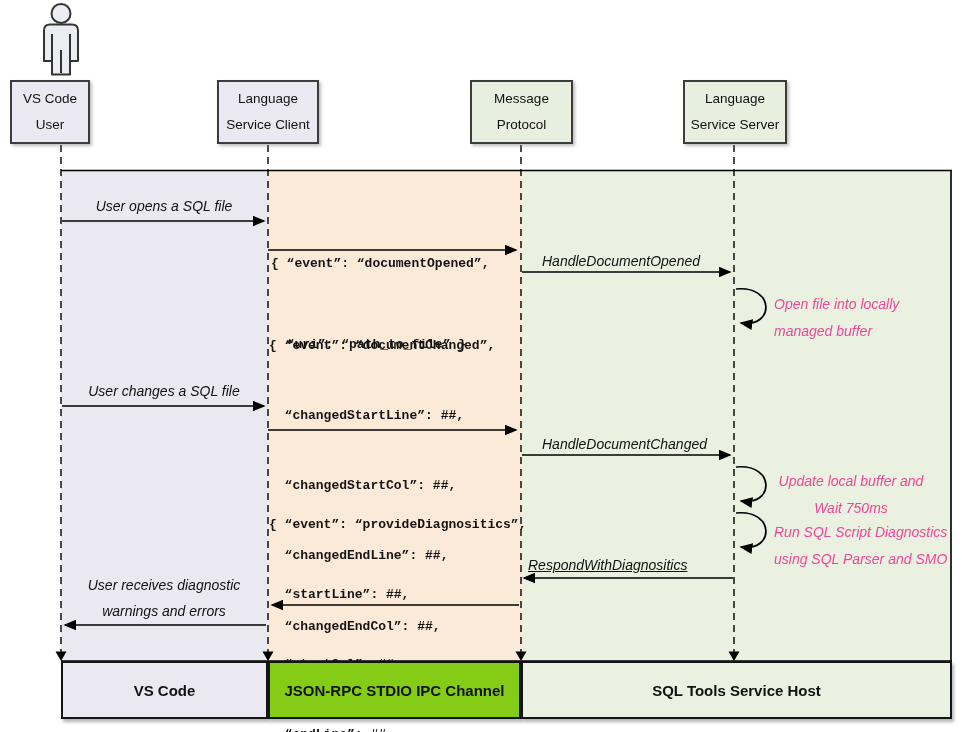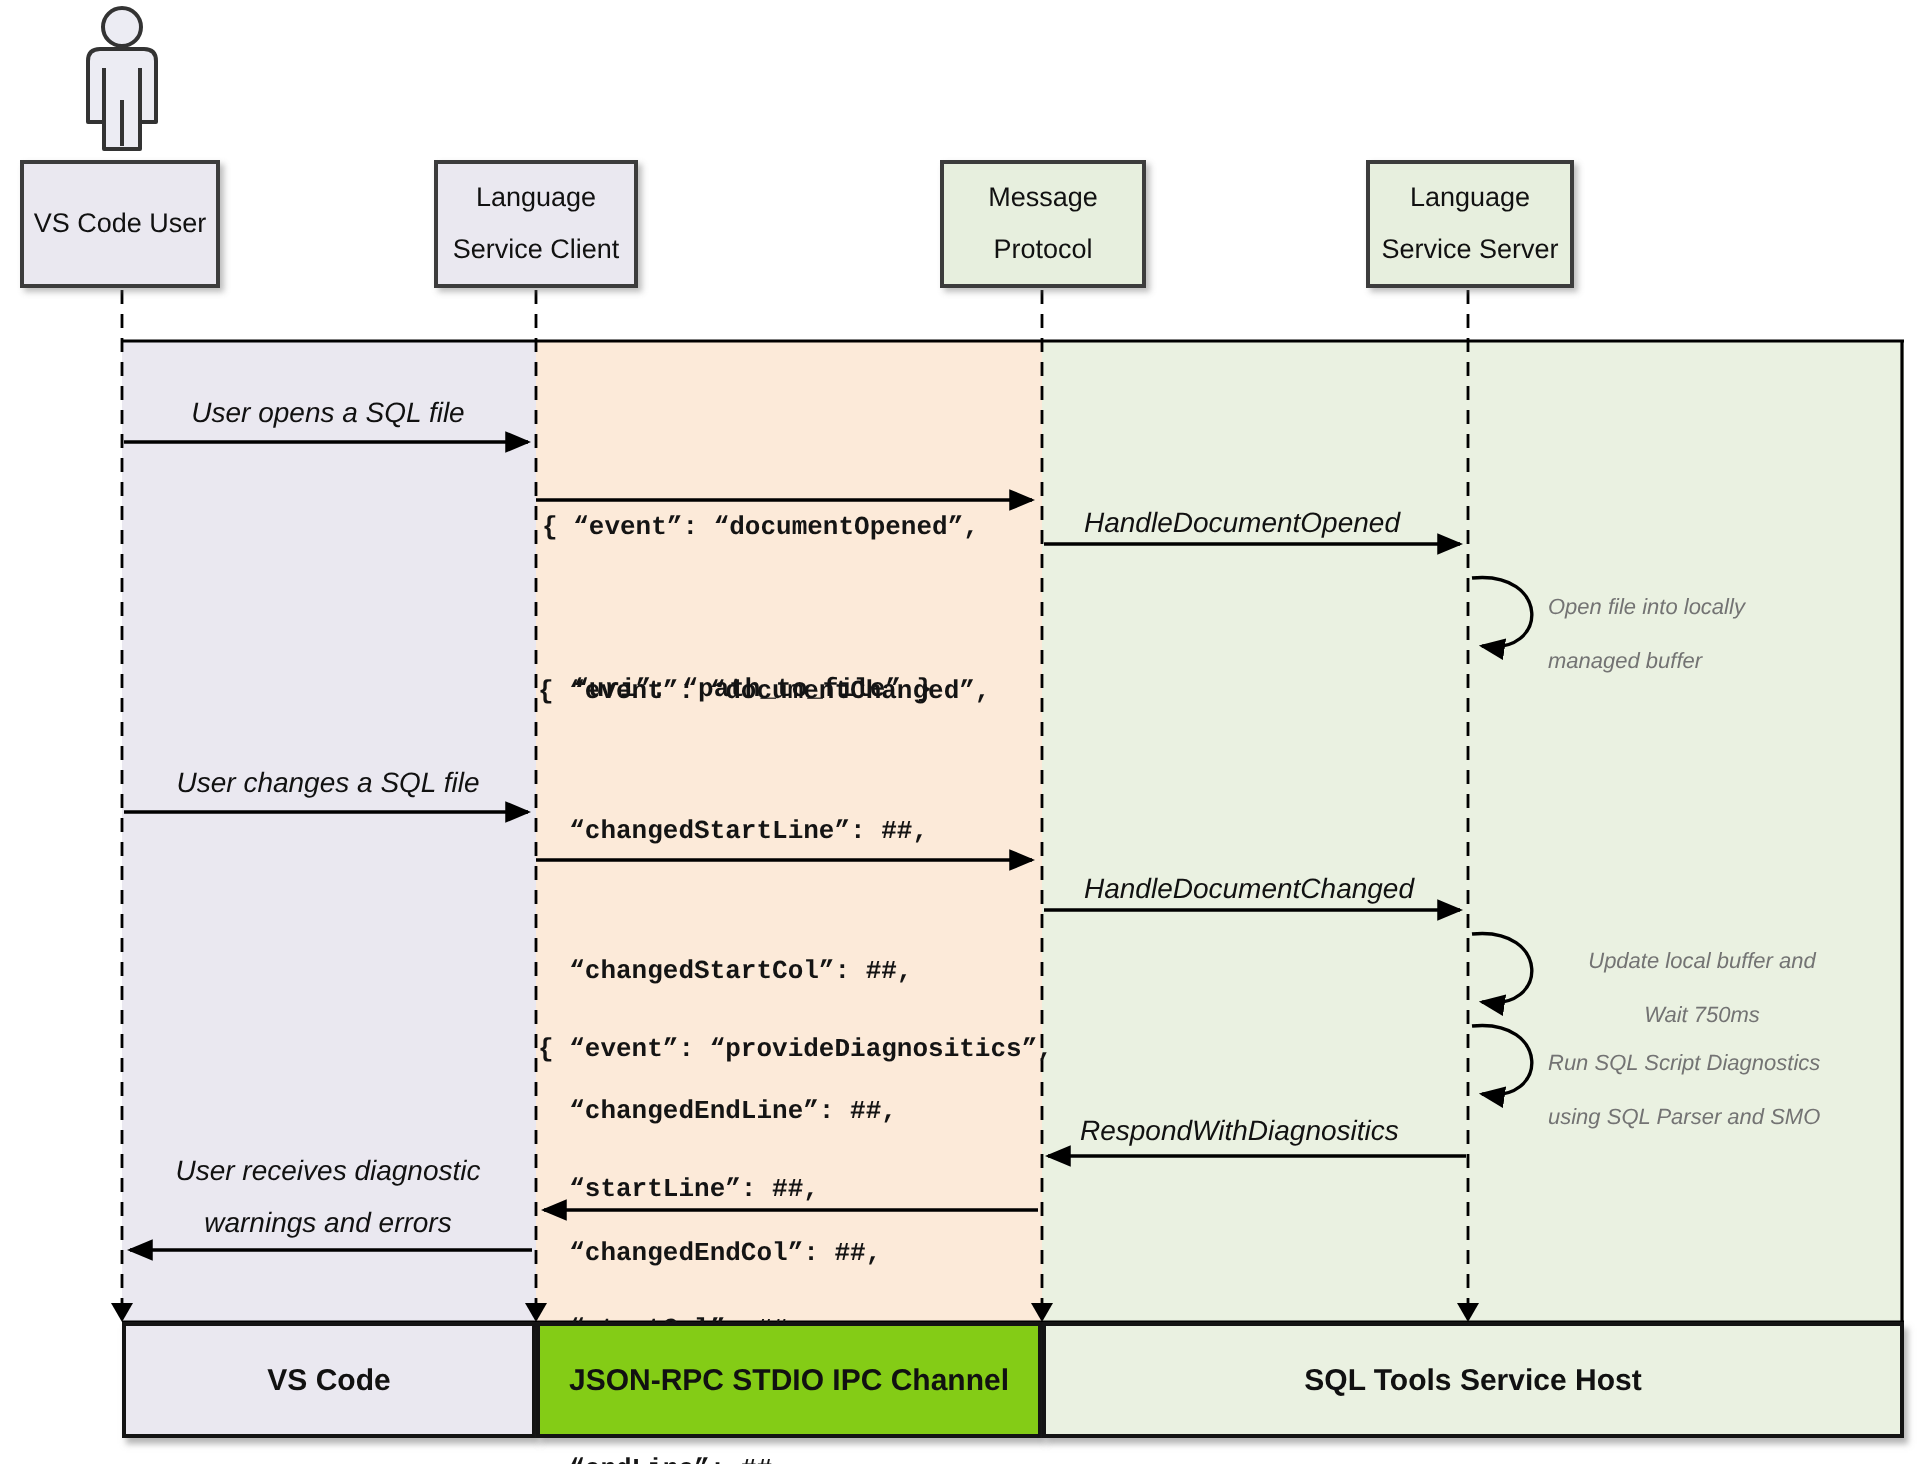--- a/index.html
+++ b/index.html
@@ -22,21 +22,21 @@
     z-index:3; font-weight:bold; font-size:15px; color:#111;
     box-shadow:2px 3px 3px rgba(110,110,110,.5);
   }
   .msg-label {
     position:absolute; z-index:3; font-style:italic; font-size:14px; color:#111;
     white-space:nowrap;
     text-align:center;
   }
   .msg-label.center { text-align:center; white-space:normal; }
   .note {
-    position:absolute; z-index:3; font-style:italic; font-size:11px; color:#737373;
+    position:absolute; z-index:3; font-style:italic; font-size:14px; color:#ec4899;
     line-height:27px; white-space:nowrap;
   }
   .note.center { text-align:center; }
   .payload {
     position:absolute; z-index:3; color:#141414; white-space:pre;
     font-family:"Liberation Mono","DejaVu Sans Mono",monospace;
     font-weight:bold; font-size:13px;
   }
   .payload--first { line-height:27px; }
   .payload--tight { line-height:23.4px; }
@@ -96,41 +96,41 @@
     </g>
 
     <g fill="#000">
       <polygon points="55.5,651.5 66.5,651.5 61,661"></polygon>
       <polygon points="262.5,651.5 273.5,651.5 268,661"></polygon>
       <polygon points="515.5,651.5 526.5,651.5 521,661"></polygon>
       <polygon points="728.5,651.5 739.5,651.5 734,661"></polygon>
     </g>
   </svg>
 
-  <div class="actor-box" style="left:10px;width:100px;background:#eae8f0;">
+  <div class="actor-box" style="left:10px;width:80px;background:#eae8f0;">
     <div>VS Code User</div>
   </div>
   <div class="actor-box twoline" style="left:217px;width:102px;background:#eae8f0;">
     <div>Language</div>
     <div>Service Client</div>
   </div>
   <div class="actor-box twoline" style="left:470px;width:103px;background:#e7efde;">
     <div>Message</div>
     <div>Protocol</div>
   </div>
   <div class="actor-box twoline" style="left:683px;width:104px;background:#e7efde;">
     <div>Language</div>
     <div>Service Server</div>
   </div>
 
   <div class="msg-label center" style="left:62px;top:198px;width:204px;">User opens a SQL file</div>
   <div class="msg-label" style="left:542px;top:253px;">HandleDocumentOpened</div>
   <div class="msg-label center" style="left:62px;top:383px;width:204px;">User changes a SQL file</div>
   <div class="msg-label" style="left:542px;top:436px;">HandleDocumentChanged</div>
-  <div class="msg-label" style="left:540px;top:557px;">RespondWithDiagnositics</div>
+  <div class="msg-label" style="left:528px;top:557px;text-decoration:underline;">RespondWithDiagnositics</div>
   <div class="msg-label center" style="left:62px;top:572px;width:204px;line-height:26px;text-align:center;">
     <div>User receives diagnostic</div>
     <div>warnings and errors</div>
   </div>
 
   <div class="note" style="left:774px;top:291px;">
     <div>Open file into locally</div>
     <div>managed buffer</div>
   </div>
   <div class="note center" style="left:770px;top:468px;width:162px;">

